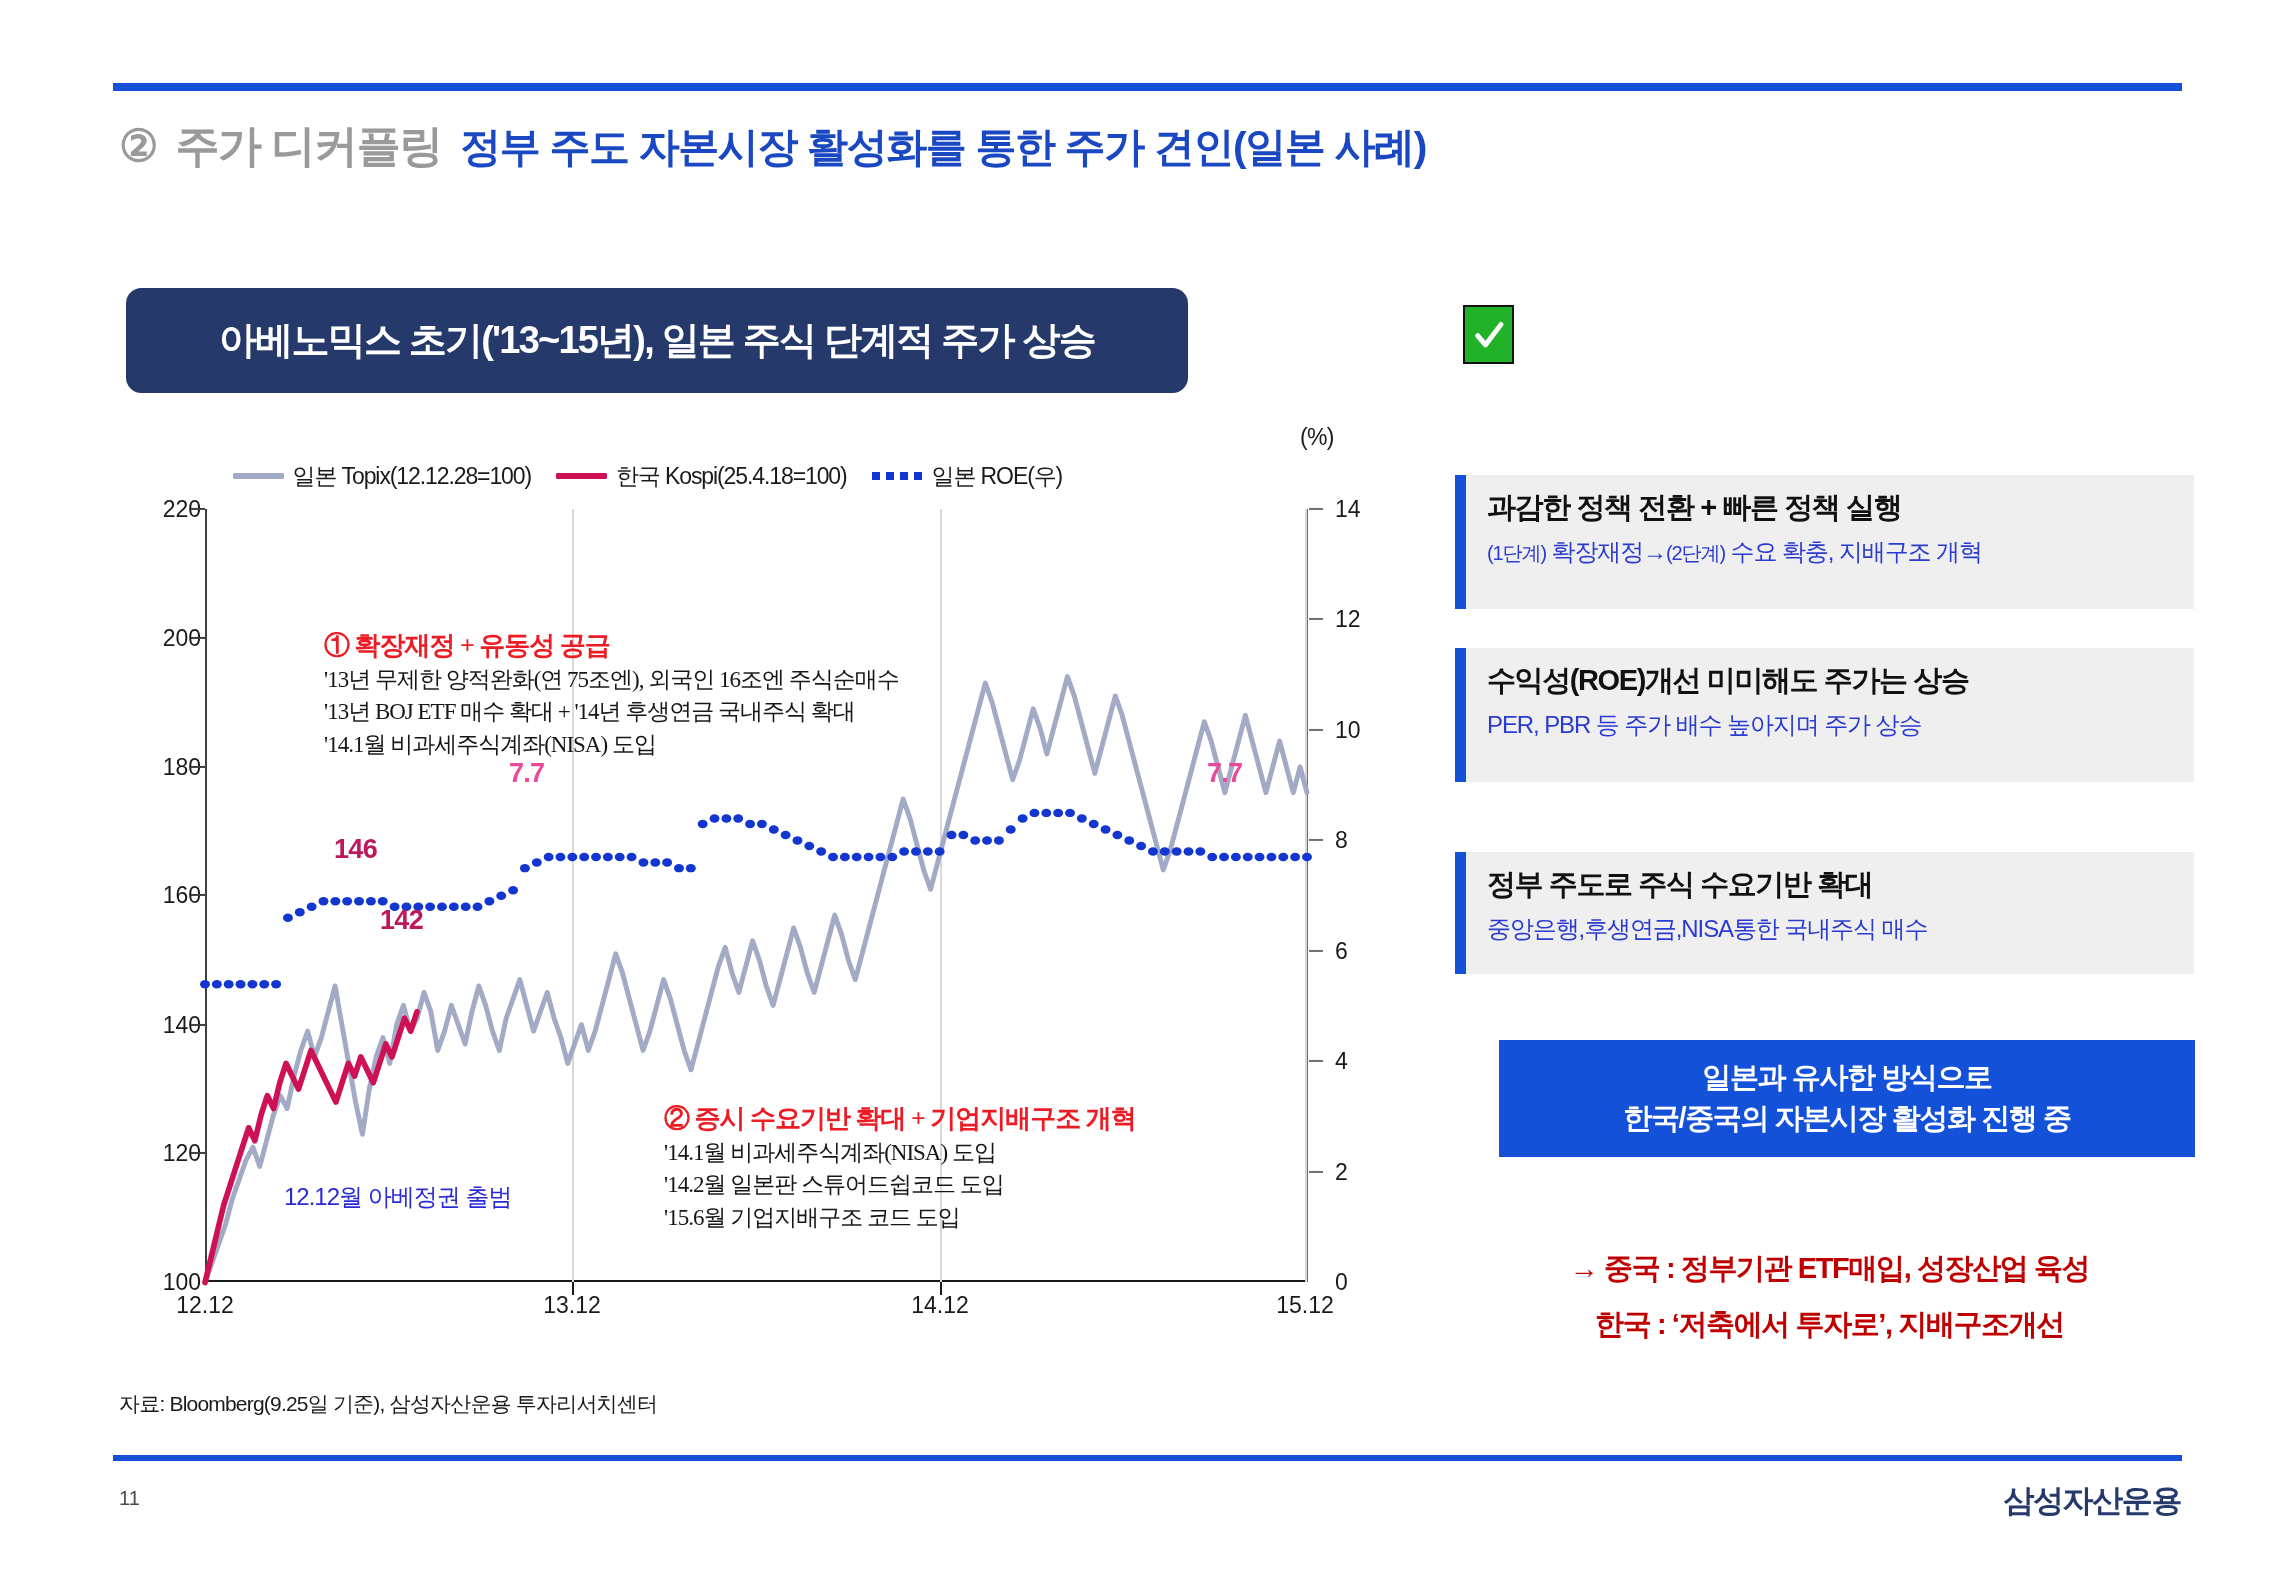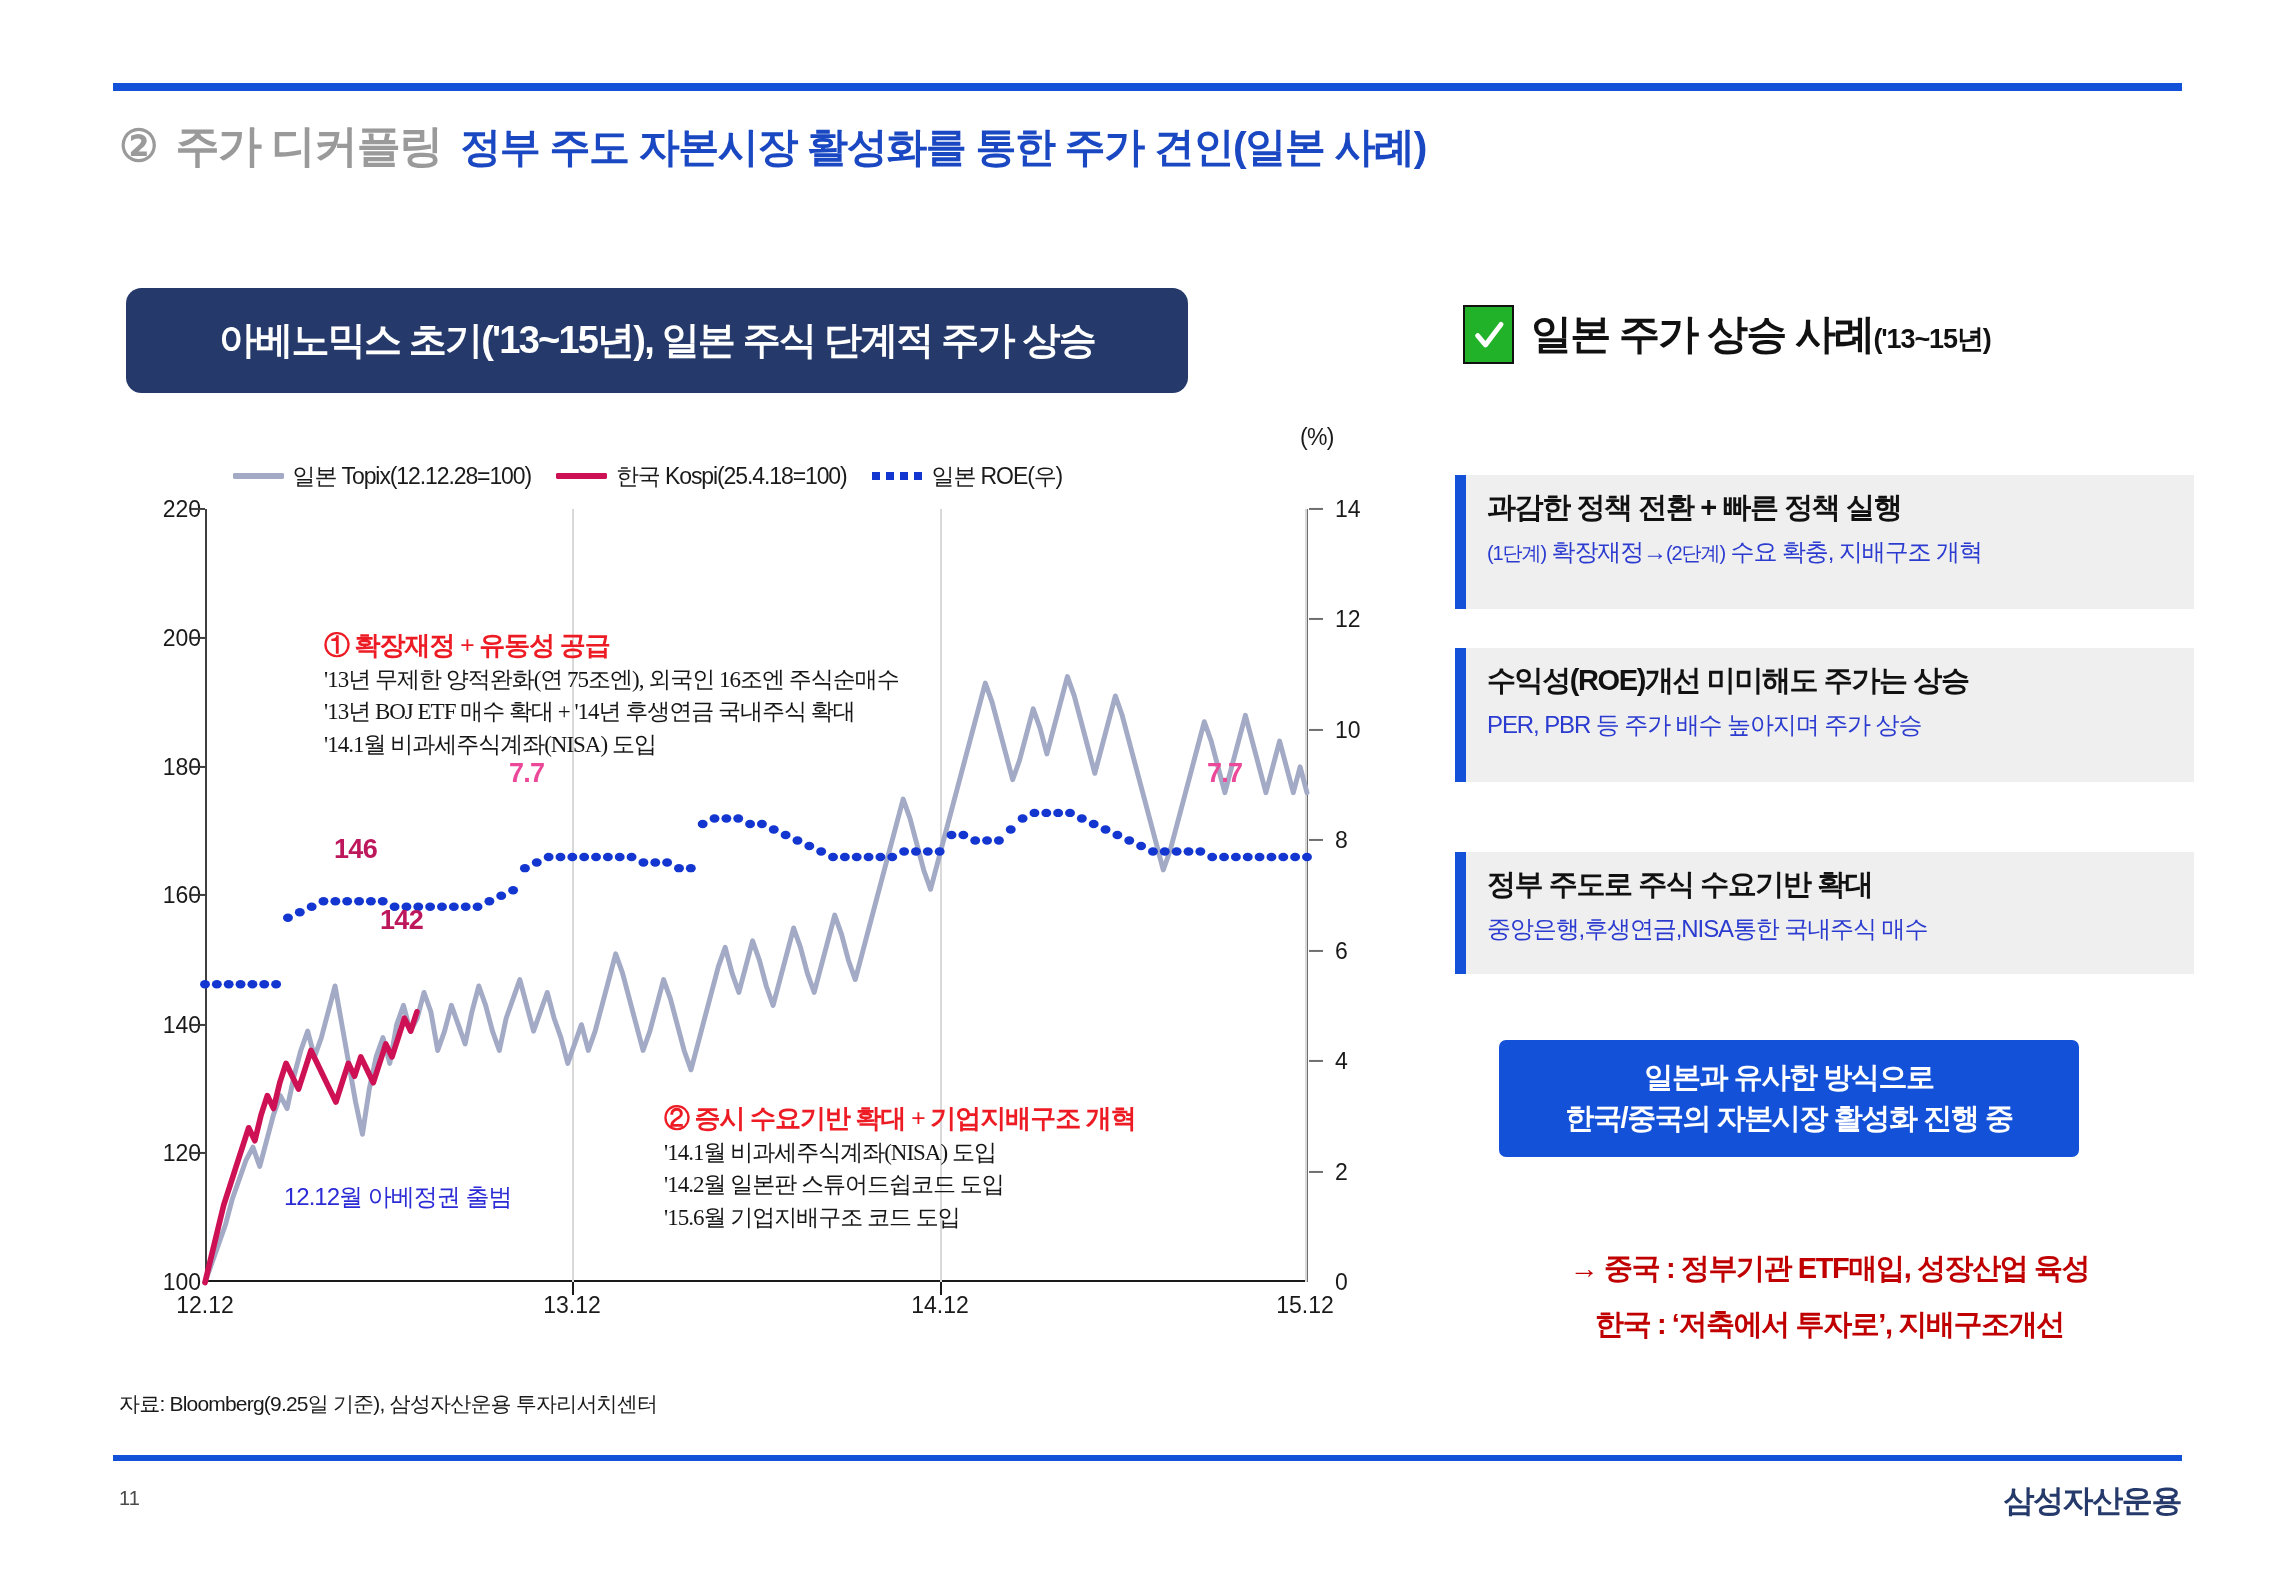--- a/index.html
+++ b/index.html
@@ -130,25 +130,24 @@
     font-size:29px; font-weight:700; color:#111; letter-spacing:-1.4px;
     line-height:1.15; white-space:nowrap;
   }
   .info-sub{
     margin-top:14px; font-size:24px; color:#2B3BD0; letter-spacing:-1.1px;
     line-height:1.2; white-space:nowrap;
   }
   .info-sub .small{ font-size:20px; }
 
   .blue-callout{
-    position:absolute; left:1499px; top:1040px; width:580px; height:117px;
+    position:absolute; left:1499px; top:1040px; width:696px; height:117px;
     background:#1351D8; color:#fff;
     display:flex; flex-direction:column; align-items:center; justify-content:center;
     gap:8.5px;
-    border-radius:7px;
   }
   .blue-callout div{
     font-size:29px; font-weight:700; letter-spacing:-1.4px; line-height:1.1;
   }
 
   .arrow-line{
     position:absolute; left:1455px; width:749px; text-align:center;
     color:#C00000; font-size:29px; font-weight:700; letter-spacing:-1.4px;
   }
 
@@ -366,23 +365,20 @@
 </div>
 
 <div class="source">자료: Bloomberg(9.25일 기준), 삼성자산운용 투자리서치센터</div>
 
 <div class="right-head">
   <span class="check-box">
     <svg width="34" height="34" viewBox="0 0 48 48" aria-hidden="true">
       <path d="M8 25 L19 38 L41 9" fill="none" stroke="#ffffff" stroke-width="7" stroke-linecap="round" stroke-linejoin="round"></path>
     </svg>
   </span>
-  <span class="right-head-title">
-    <span>일본 주가 상승 사례</span><span class="sub">('13~15년)</span>
-  </span>
 </div>
 
 <div class="info-card" style="top:475px; height:134px">
   <div class="info-title">과감한 정책 전환 + 빠른 정책 실행</div>
   <div class="info-sub">
     <span class="small">(1단계)</span><span> 확장재정→</span><span class="small">(2단계)</span><span> 수요 확충, 지배구조 개혁</span>
   </div>
 </div>
 
 <div class="info-card" style="top:648px; height:134px">

